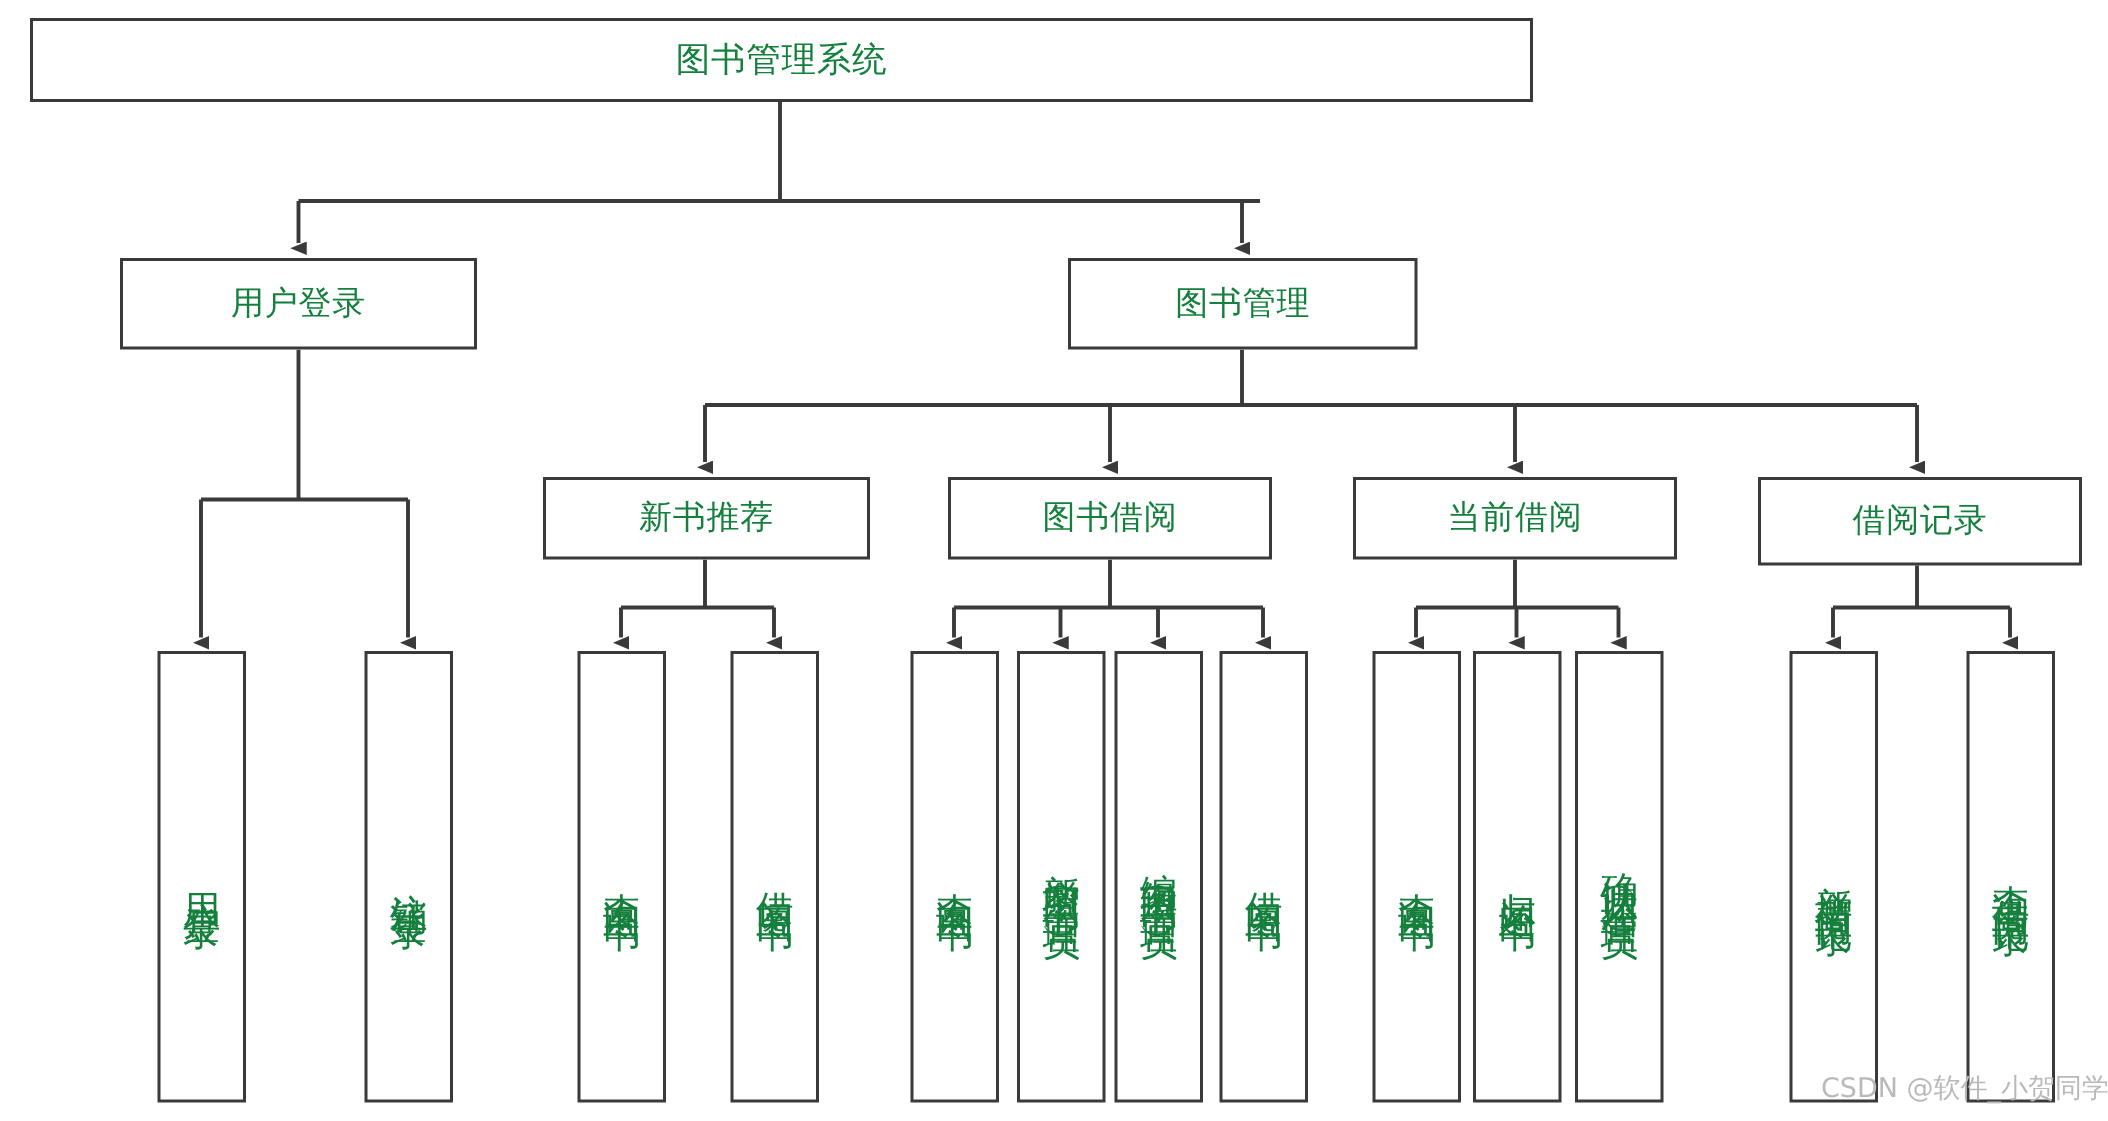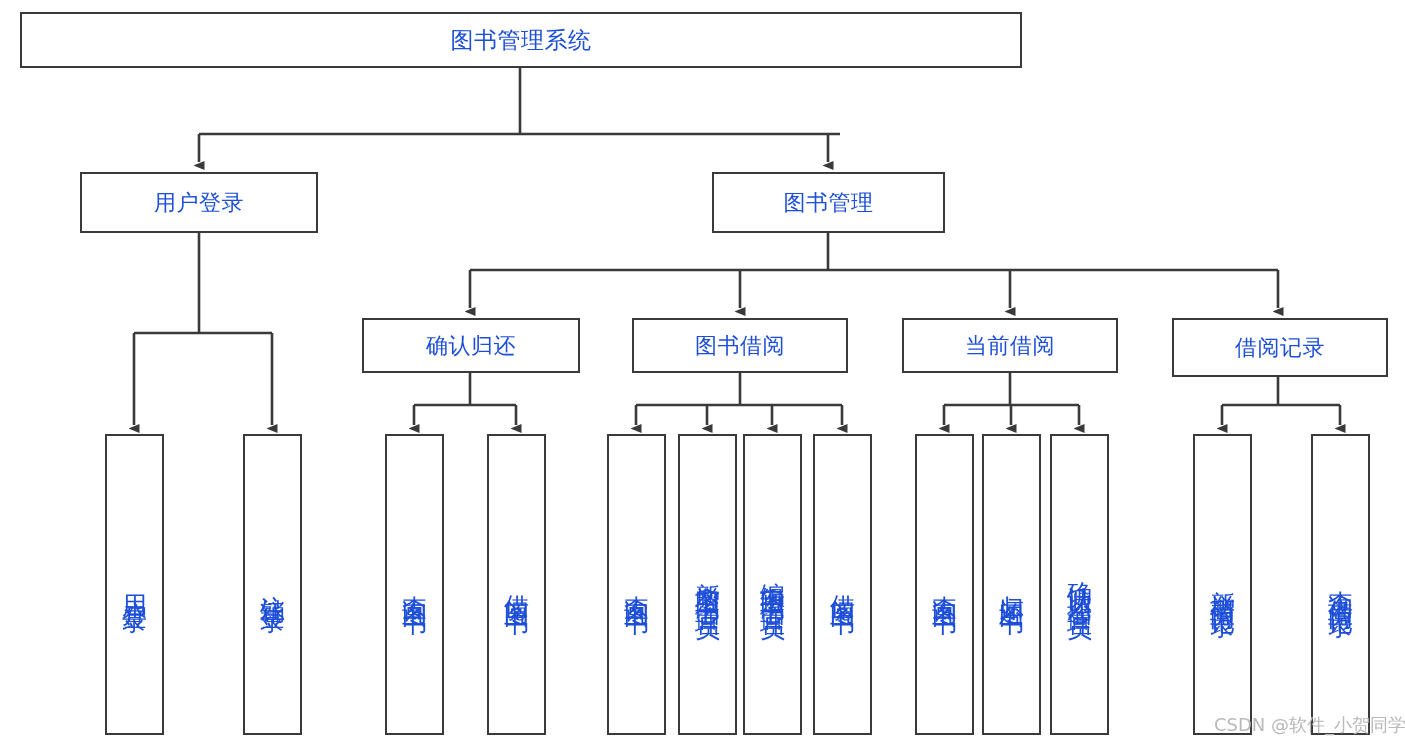--- a/index.html
+++ b/index.html
@@ -32,21 +32,21 @@
     position: absolute;
     box-sizing: border-box;
     background: #ffffff;
     border: 2.6px solid #3a3a3a;
     display: flex;
     align-items: center;
     justify-content: center;
     overflow: hidden;
   }
   .node .label {
-    color: #1d4ed8;
+    color: #15803d;
     line-height: 1.0;
     white-space: nowrap;
     text-align: center;
   }
   .node.horiz .label {
     font-size: 22px;
     letter-spacing: 0.5px;
   }
   .node.root .label {
     font-size: 23px;
@@ -134,21 +134,21 @@
   </div>
 
   <div class="node horiz" style="left:80px; top:172px; width:238px; height:61px;">
     <span class="label">用户登录</span>
   </div>
   <div class="node horiz" style="left:712px; top:172px; width:233px; height:61px;align-items:center;">
     <span class="label">图书管理</span>
   </div>
 
   <div class="node horiz" style="left:362px; top:318px; width:218px; height:55px;">
-    <span class="label">确认归还</span>
+    <span class="label">新书推荐</span>
   </div>
   <div class="node horiz" style="left:632px; top:318px; width:216px; height:55px;">
     <span class="label">图书借阅</span>
   </div>
   <div class="node horiz" style="left:902px; top:318px; width:216px; height:55px;">
     <span class="label">当前借阅</span>
   </div>
   <div class="node horiz" style="left:1172px; top:318px; width:216px; height:59px;">
     <span class="label">借阅记录</span>
   </div>

